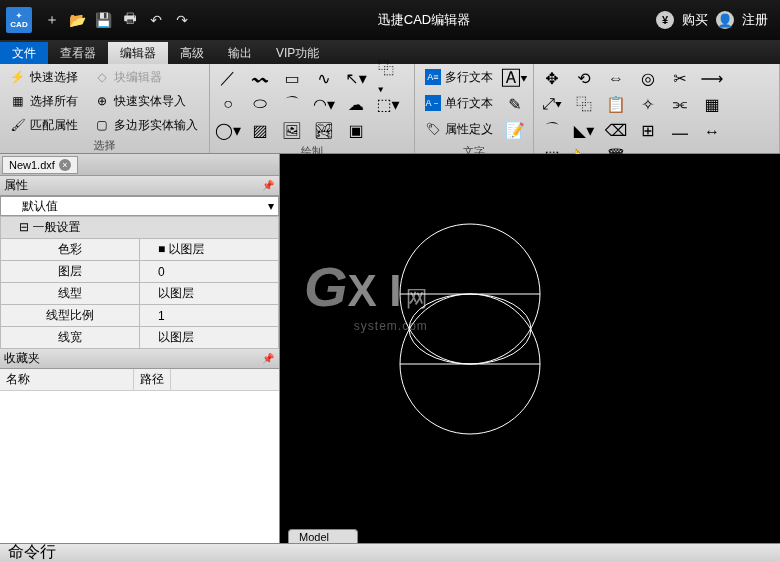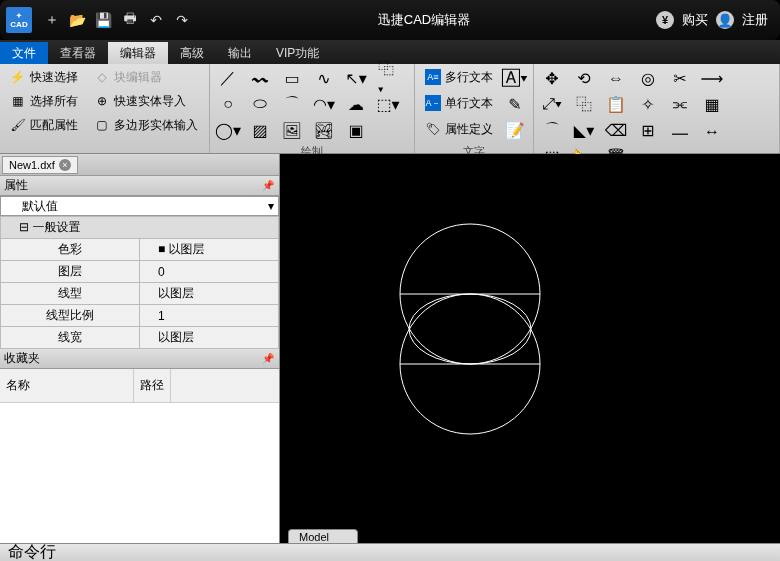--- a/index.html
+++ b/index.html
@@ -1,18 +1,18 @@
 <!DOCTYPE html>
 <html><head>
 <meta charset="utf-8">
 <style>
 * { box-sizing: border-box; margin: 0; padding: 0; font-family: "Microsoft YaHei", Arial, sans-serif; }
 body { width: 780px; height: 561px; background: #000; overflow: hidden; position: relative; }
 
-.titlebar { height: 40px; background: linear-gradient(#1a1a1a,#0a0a0a); display: flex; align-items: center; color: #fff; font-size: 13px; border-radius: 8px; }
+.titlebar { height: 40px; background: linear-gradient(#1a1a1a,#0a0a0a); display: flex; align-items: center; color: #fff; font-size: 13px; }
 .cad-logo { width: 26px; height: 26px; background: #2b7fd9; margin: 0 6px; display: flex; flex-direction: column; align-items: center; justify-content: center; font-size: 8px; font-weight: bold; color: #fff; border-radius: 2px; }
 .qat { display: flex; gap: 6px; margin-left: 4px; }
 .qat-btn { width: 20px; height: 20px; display: flex; align-items: center; justify-content: center; color: #ddd; font-size: 14px; cursor: pointer; }
 .title-text { flex: 1; text-align: center; }
 .title-right { display: flex; align-items: center; gap: 8px; margin-right: 12px; }
 .yen-icon { width: 18px; height: 18px; border-radius: 50%; background: #ccc; color: #000; display: flex; align-items: center; justify-content: center; font-size: 11px; font-weight: bold; }
 .user-icon { width: 18px; height: 18px; border-radius: 50%; background: #ccc; color: #000; display: flex; align-items: center; justify-content: center; font-size: 13px; }
 
 .tabbar { height: 24px; background: linear-gradient(#2a2a2a,#1a1a1a); display: flex; align-items: flex-end; }
 .tab { padding: 4px 12px; font-size: 12px; color: #ddd; cursor: pointer; height: 22px; display: flex; align-items: center; }
@@ -39,21 +39,21 @@
 
 .dropdown { width: 100%; height: 20px; border: 1px solid #999; background: #fff; font-size: 12px; padding-left: 21px; display: flex; align-items: center; justify-content: space-between; padding-right: 4px; }
 
 .prop-table { width: 100%; border-collapse: collapse; font-size: 12px; background: #f0f0f0; }
 .prop-table td { border: 1px solid #bbb; padding: 2px 18px; height: 19px; }
 .prop-table .section-row td { background: #ddd; }
 .prop-table td:first-child { width: 50%; text-align: center; }
 
 .fav-panel { flex: 1; display: flex; flex-direction: column; background: #fff; }
 .fav-headers { display: flex; font-size: 12px; background: #f0f0f0; border-bottom: 1px solid #ccc; }
-.fav-col { padding: 8px 6px; border-right: 1px solid #ccc; }
+.fav-col { padding: 2px 6px; border-right: 1px solid #ccc; }
 .fav-body { flex: 1; }
 
 .canvas-area { flex: 1; background: #000; position: relative; }
 .model-tab { position: absolute; bottom: 0; left: 8px; background: #ddd; border: 1px solid #888; border-bottom: none; padding: 1px 28px 0 10px; font-size: 11px; border-radius: 4px 4px 0 0; }
 .watermark { position: absolute; top: 100px; left: 24px; color: #666; font-family: Georgia, serif; }
 .watermark .g { font-size: 56px; font-style: italic; font-weight: bold; color: #777; }
 .watermark .x1 { font-size: 44px; font-weight: bold; color: #888; }
 .watermark .net { font-size: 22px; color: #888; }
 .watermark .sub { font-size: 12px; letter-spacing: 1px; color: #555; text-align: right; }
 
@@ -118,20 +118,21 @@
         </div>
       <div class="rbtn">
           <span class="ricon">🖌</span>
           <span>匹配属性</span>
         </div>
       <div class="rbtn">
           <span class="ricon">▢</span>
           <span>多边形实体输入</span>
         </div>
     </div>
+    <div class="ribbon-group-label">选择</div>
   </div>
 
   <div class="ribbon-group">
     <div class="ribbon-group-content tool-grid">
       <div class="tool-icon">／</div>
       <div class="tool-icon">〰</div>
       <div class="tool-icon">▭</div>
       <div class="tool-icon">∿</div>
       <div class="tool-icon">↖▾</div>
       <div class="tool-icon">⿻▾</div>
@@ -255,20 +256,24 @@
     <div class="fav-panel">
       <div class="fav-headers">
         <div class="fav-col" style="width:48%">名称</div>
         <div class="fav-col">路径</div>
       </div>
       <div class="fav-body"></div>
     </div>
   </div>
 
   <div class="canvas-area">
+    <div class="watermark">
+      <div><span class="g">G</span><span class="x1">X I</span> <span class="net">网</span></div>
+      <div class="sub">system.com</div>
+    </div>
     <svg class="cad-svg" width="500" height="380">
       <g stroke="#fff" stroke-width="1" fill="none">
         <circle cx="190" cy="140" r="70"></circle>
         <circle cx="190" cy="210" r="70"></circle>
         <ellipse cx="190" cy="175" rx="61" ry="35"></ellipse>
         <line x1="120" y1="140" x2="260" y2="140"></line>
         <line x1="120" y1="210" x2="260" y2="210"></line>
       </g>
     </svg>
     <div class="model-tab">Model</div>

